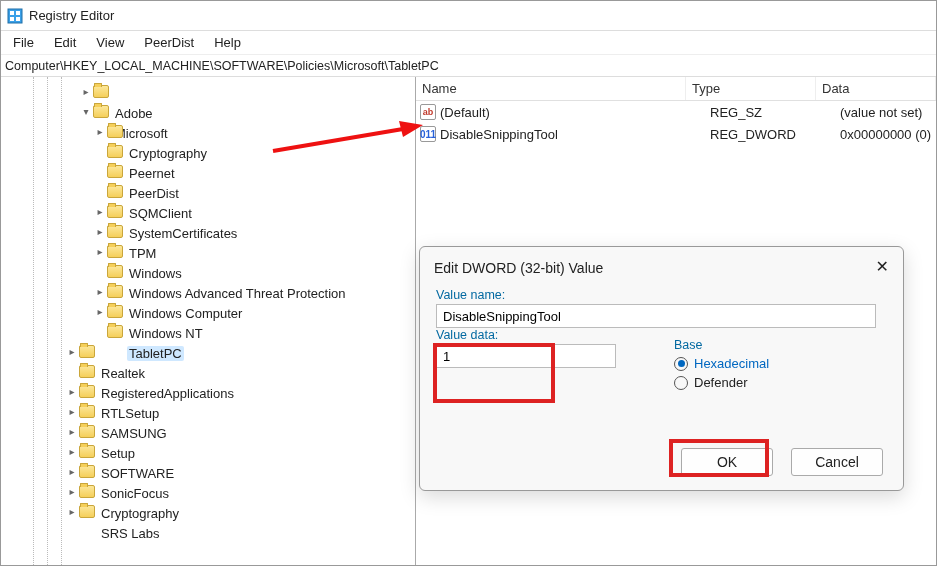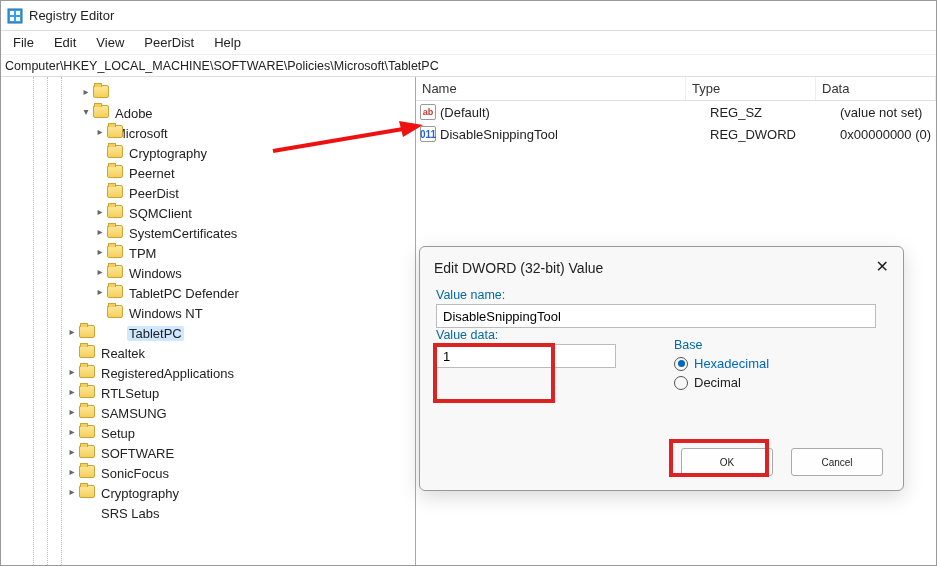--- a/index.html
+++ b/index.html
@@ -58,21 +58,21 @@
   .dlg-body .lbl { font-size: 12.5px; color:#0369a1; margin-bottom:2px; }
   .dlg-body .txt { width: 440px; height: 24px; background:#fff; border:1px solid #bbb; padding: 2px 6px; font-size:13px; }
   .txt.small { width: 180px; }
   .group-left { width: 210px; }
   .group-right { width: 210px; }
   .radio { display:flex; align-items:center; font-size:13px; margin: 4px 0; }
   .radio .r { width:14px; height:14px; border:1.5px solid #555; border-radius:50%; margin-right:6px; display:inline-flex; align-items:center; justify-content:center;}
   .radio .r.sel::after{content:""; width:7px; height:7px; border-radius:50%; background:#0067c0;}
   .radio.sel { color:#0067c0; }
   .dlg-buttons { position:absolute; right: 20px; bottom: 14px; display:flex; gap: 18px; }
-  .btn { width: 92px; height: 28px; background:#fefefe; border:1px solid #aaa; border-radius:3px; display:flex; align-items:center; justify-content:center; font-size:10px; }
+  .btn { width: 92px; height: 28px; background:#fefefe; border:1px solid #aaa; border-radius:3px; display:flex; align-items:center; justify-content:center; font-size:14px; }
 
   
   .redbox { position:absolute; border: 4px solid #d22; pointer-events:none; }
   .rb1 { left: 432px; top: 342px; width: 122px; height: 60px; }
   .rb2 { left: 668px; top: 438px; width: 100px; height: 38px; }
 
   
   .arrow { position:absolute; left: 272px; top: 120px; width: 150px; height: 40px; pointer-events:none; }
   .arrow svg { width:100%; height:100%; overflow:visible;}
 </style>
@@ -206,23 +206,34 @@
           <span class="folder"></span>
           <span class="node-label">Windows</span>
         </div>
         <div class="row">
           <span class="spacer"></span>
           <span class="spacer"></span>
           <span class="spacer"></span>
           <span class="spacer"></span>
           <span class="spacer"></span>
           <span class="spacer"></span>
-          <span class="caret">▸</span>
-          <span class="folder"></span>
-          <span class="node-label">TabletPC Defender</span>
+          <span class="caret"></span>
+          <span class="folder"></span>
+          <span class="node-label">Windows Advanced Threat Protection</span>
+        </div>
+        <div class="row">
+          <span class="spacer"></span>
+          <span class="spacer"></span>
+          <span class="spacer"></span>
+          <span class="spacer"></span>
+          <span class="spacer"></span>
+          <span class="spacer"></span>
+          <span class="caret">▸</span>
+          <span class="folder"></span>
+          <span class="node-label">Windows Computer</span>
         </div>
         <div class="row">
           <span class="spacer"></span>
           <span class="spacer"></span>
           <span class="spacer"></span>
           <span class="spacer"></span>
           <span class="spacer"></span>
           <span class="spacer"></span>
           <span class="caret">▸</span>
           <span class="folder"></span>
@@ -362,21 +373,21 @@
       <input class="txt small" value="1" style="">
     </div>
     <div class="group-right" style="margin-top:10px">
       <div class="lbl">Base</div>
       <div class="radio sel">
           <span class="r sel"></span>
           <span>Hexadecimal</span>
         </div>
       <div class="radio">
           <span class="r"></span>
-          <span>Decimal</span>
+          <span>Defender</span>
         </div>
     </div>
   </div>
   <div class="dlg-buttons">
     <div class="btn">OK</div>
     <div class="btn">Cancel</div>
   </div>
 </div>
 
 <div class="redbox rb1"></div>

